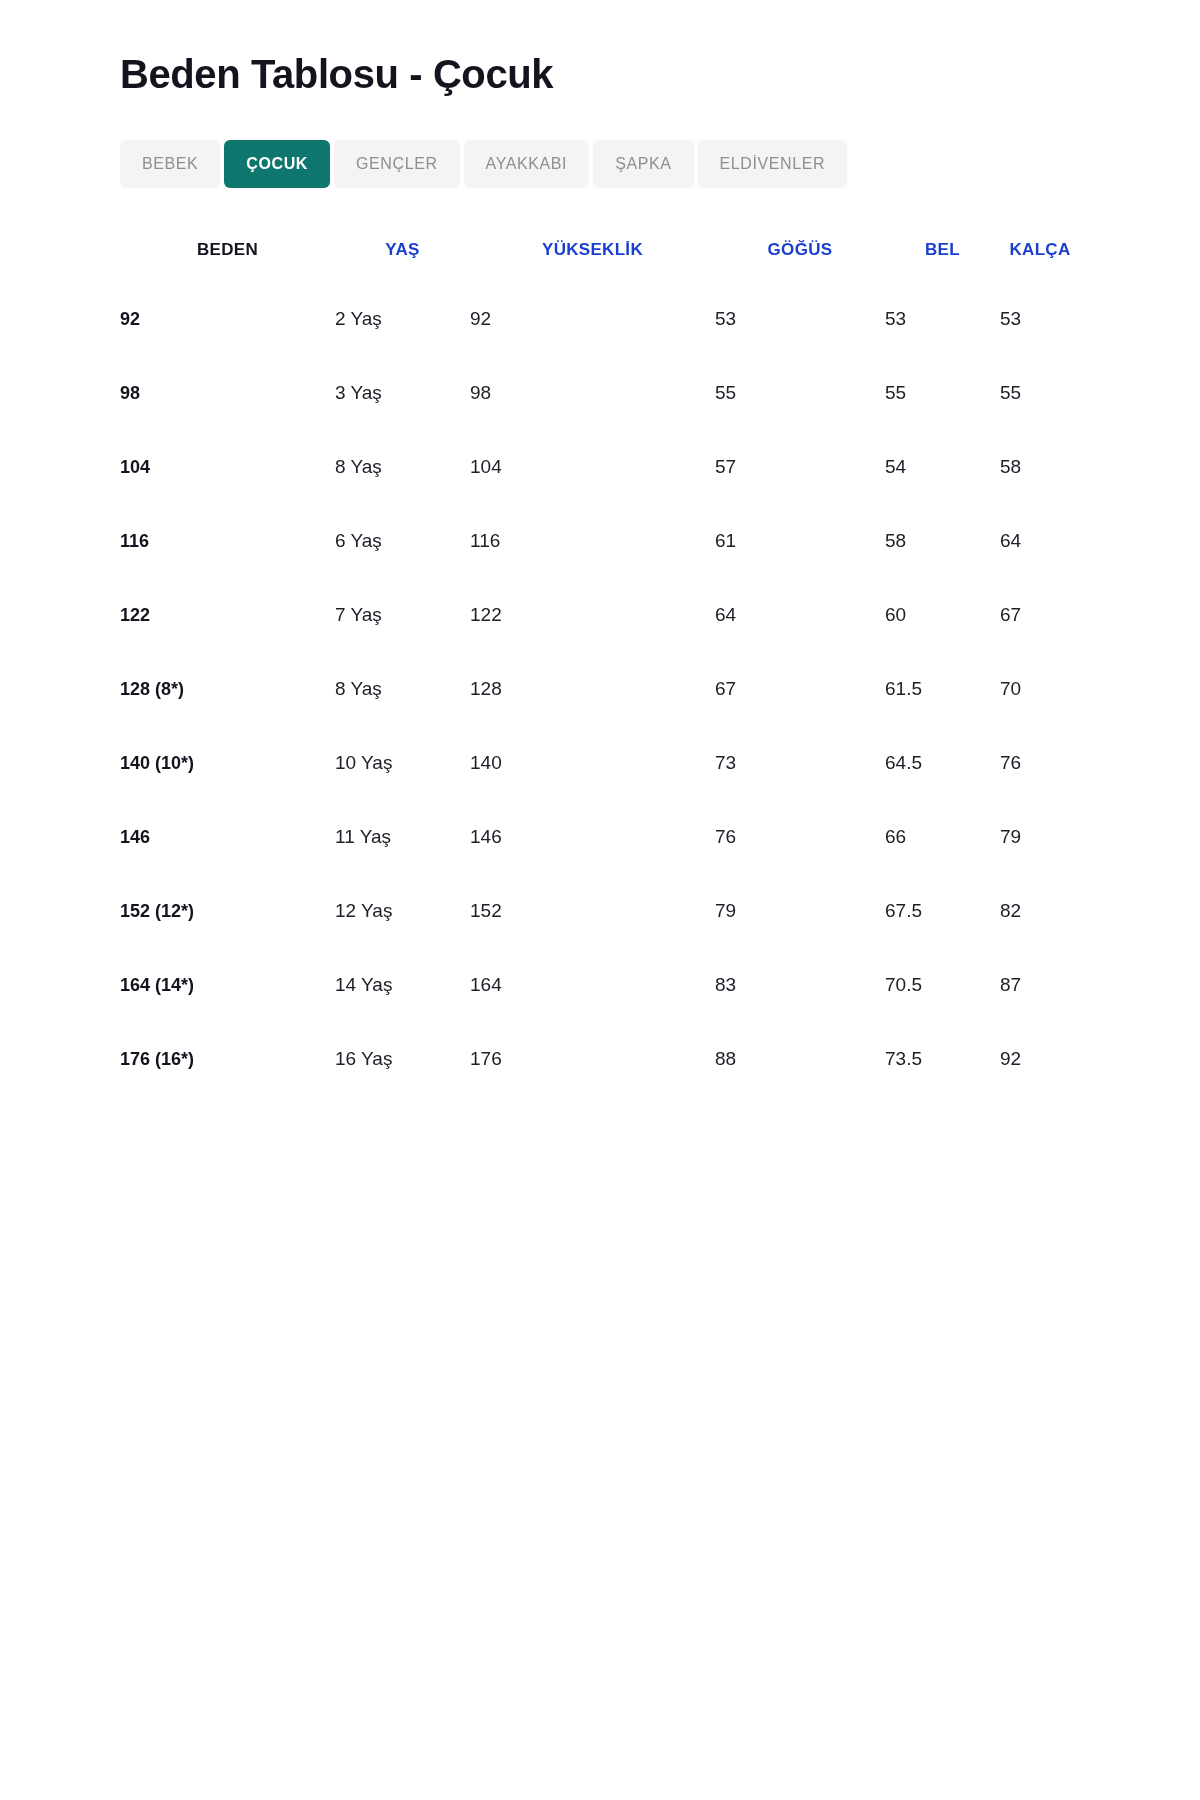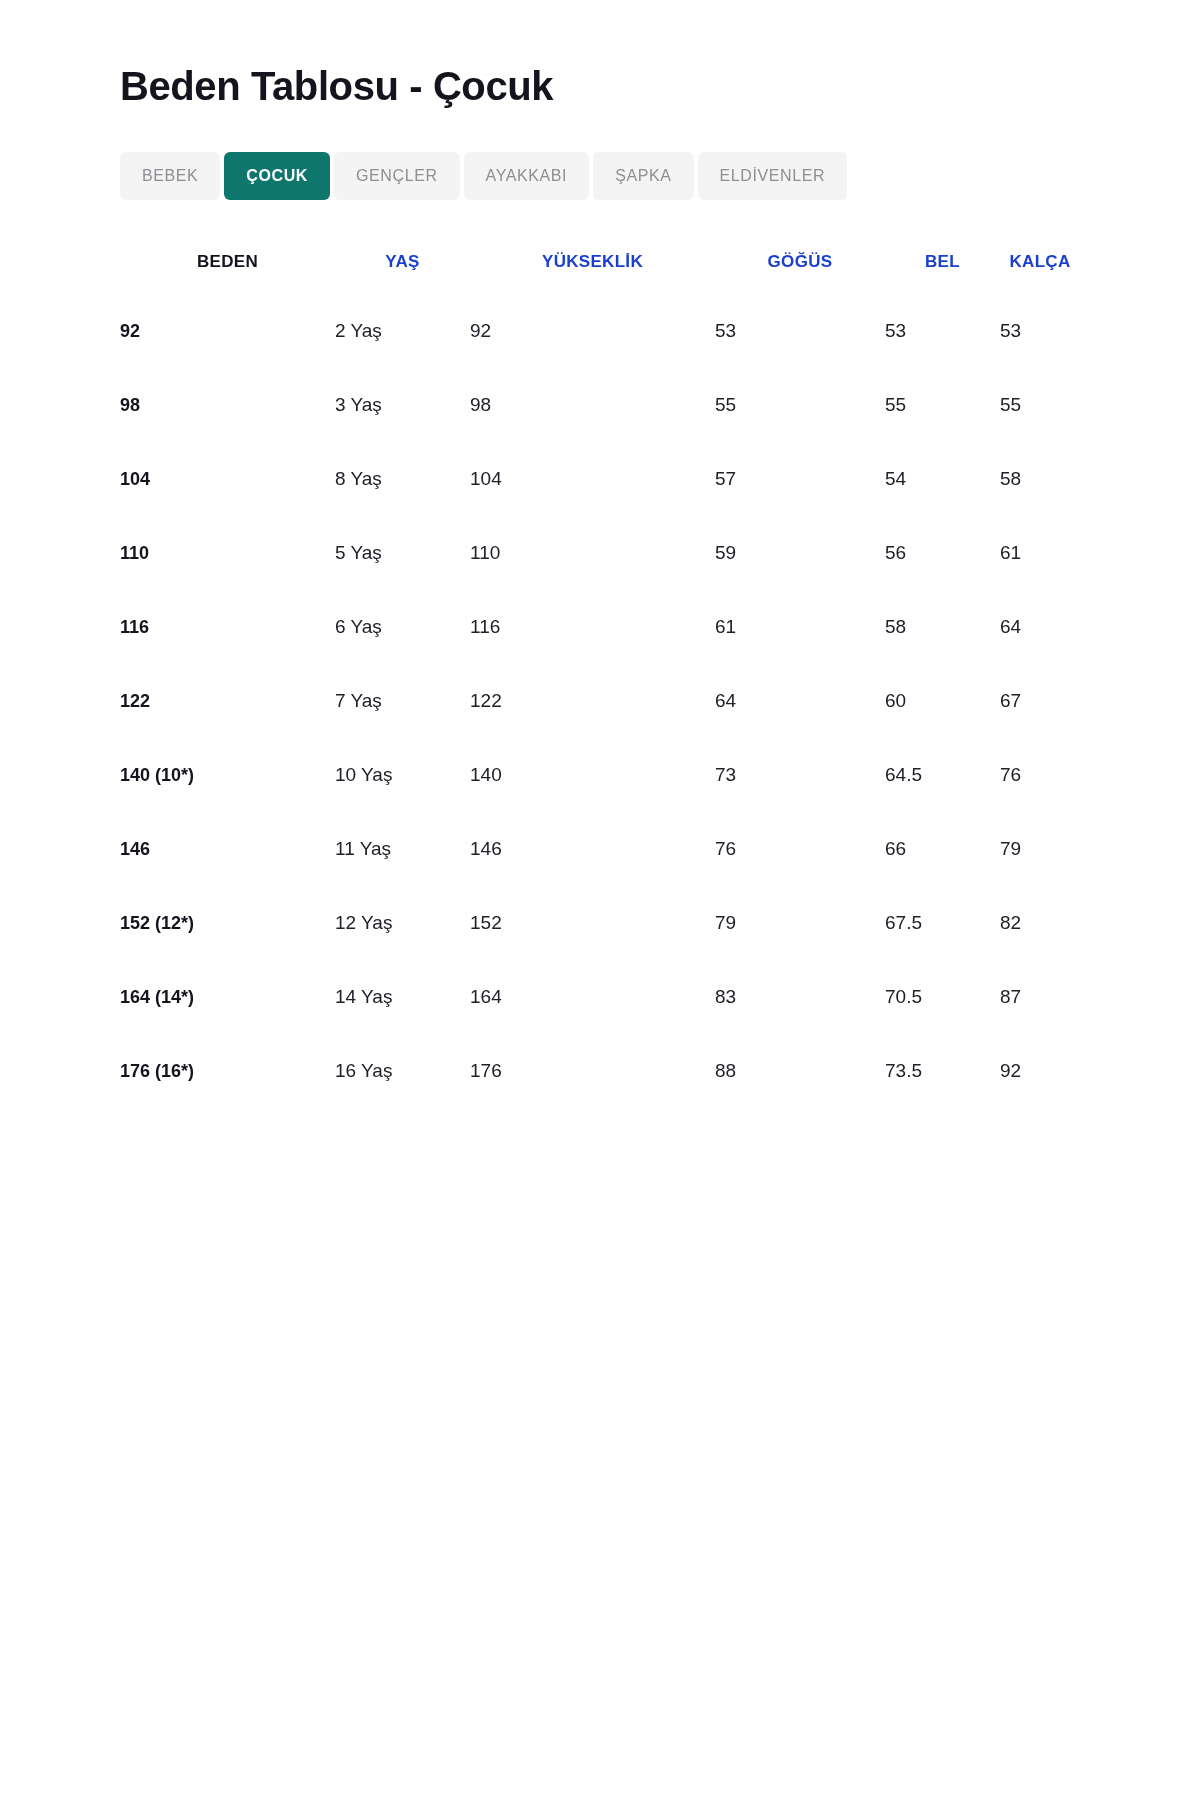--- a/index.html
+++ b/index.html
@@ -14,21 +14,21 @@
     font-family: "Liberation Sans", "DejaVu Sans", sans-serif;
     color: #121212;
     -webkit-font-smoothing: antialiased;
     overflow: hidden;
   }
 
   .page {
     width: 1100px;
     height: 1800px;
     box-sizing: border-box;
-    padding: 16px 120px;
+    padding: 4px 120px;
     position: relative;
   }
 
   
   .page-title {
     font-size: 40px;
     font-weight: 700;
     letter-spacing: -0.4px;
     color: #14141e;
     margin: 0;
@@ -162,44 +162,44 @@
         </tr>
         <tr>
           <td class="cell-beden">104</td>
           <td class="cell-yas">8 Yaş</td>
           <td class="cell-yukseklik">104</td>
           <td class="cell-gogus">57</td>
           <td class="cell-bel">54</td>
           <td class="cell-kalca">58</td>
         </tr>
         <tr>
-          <td class="cell-beden">110</td>
-          <td class="cell-yas">5 Yaş</td>
-          <td class="cell-yukseklik">110</td>
-          <td class="cell-gogus">59</td>
-          <td class="cell-bel">56</td>
-          <td class="cell-kalca">61</td>
-        </tr>
-        <tr>
           <td class="cell-beden">116</td>
           <td class="cell-yas">6 Yaş</td>
           <td class="cell-yukseklik">116</td>
           <td class="cell-gogus">61</td>
           <td class="cell-bel">58</td>
           <td class="cell-kalca">64</td>
         </tr>
         <tr>
           <td class="cell-beden">122</td>
           <td class="cell-yas">7 Yaş</td>
           <td class="cell-yukseklik">122</td>
           <td class="cell-gogus">64</td>
           <td class="cell-bel">60</td>
           <td class="cell-kalca">67</td>
         </tr>
         <tr>
+          <td class="cell-beden">128 (8*)</td>
+          <td class="cell-yas">8 Yaş</td>
+          <td class="cell-yukseklik">128</td>
+          <td class="cell-gogus">67</td>
+          <td class="cell-bel">61.5</td>
+          <td class="cell-kalca">70</td>
+        </tr>
+        <tr>
           <td class="cell-beden">140 (10*)</td>
           <td class="cell-yas">10 Yaş</td>
           <td class="cell-yukseklik">140</td>
           <td class="cell-gogus">73</td>
           <td class="cell-bel">64.5</td>
           <td class="cell-kalca">76</td>
         </tr>
         <tr>
           <td class="cell-beden">146</td>
           <td class="cell-yas">11 Yaş</td>

